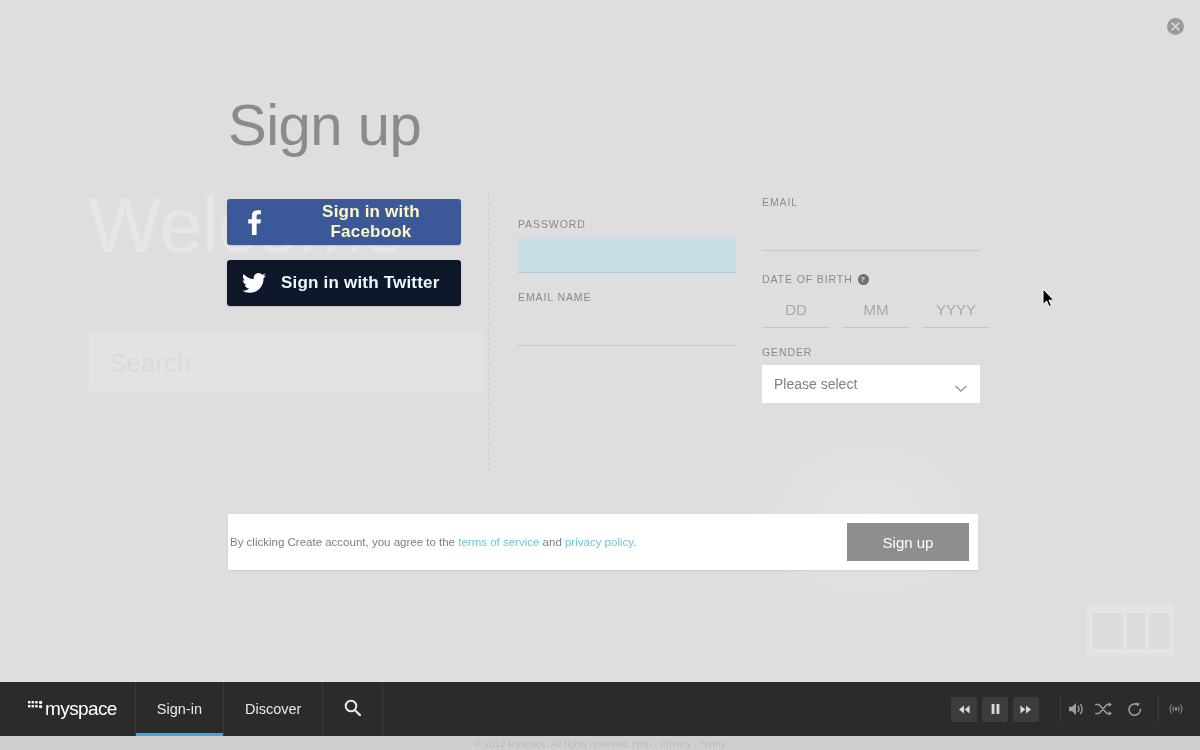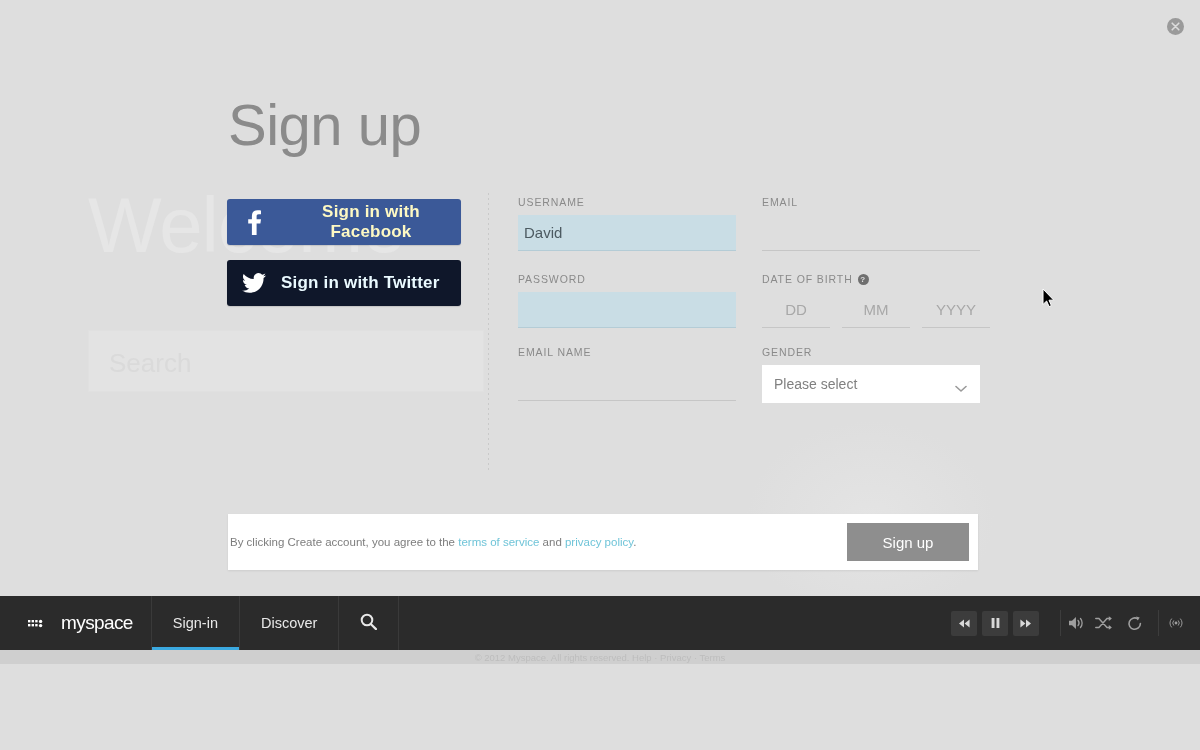--- a/index.html
+++ b/index.html
@@ -1,21 +1,21 @@
 <!DOCTYPE html>
 <html><head>
 <meta charset="utf-8">
 <style>
   * { margin:0; padding:0; box-sizing:border-box; }
   html,body {
     width:1200px; height:750px; overflow:hidden;
     font-family:"Liberation Sans", sans-serif;
     background:#dedede;
   }
-  #root { position:relative; width:1200px; height:664px; background:#dedede; }
+  #root { position:relative; width:1200px; height:750px; background:#dedede; }
 
   
   .bg-layer { position:absolute; inset:0; overflow:hidden; }
   .bg-welcome {
     position:absolute; left:88px; top:186px;
     font-size:78px; font-weight:300; color:#e6e6e6; letter-spacing:-1px;
     white-space:nowrap; line-height:1;
   }
   .bg-search {
     position:absolute; left:88px; top:330px; width:396px; height:62px;
@@ -148,21 +148,21 @@
   .nav-item {
     display:flex; align-items:center; padding:0 21px; color:#e8e8e8;
     font-size:14.5px; cursor:pointer; position:relative;
     border-right:1px solid #3a3a3a;
   }
   .nav-item.logo { padding:0 18px 0 28px; border-right:1px solid #3a3a3a; }
   .nav-item.active::after {
     content:""; position:absolute; left:0; right:0; bottom:0;
     height:3px; background:#3ba9e0;
   }
-  .ms-logo { display:flex; align-items:center; gap:16px; }
+  .ms-logo { display:flex; align-items:flex-start; gap:0; }
   .dotgrid { display:block; }
   .ms-word { font-size:19px; color:#fff; letter-spacing:-.6px; }
 
   .nav-spacer { flex:1; }
 
   .player { display:flex; align-items:center; gap:0; padding-right:10px; }
   .pbtn {
     width:26px; height:25px; background:#3c3c3c; border:0; margin-right:5px;
     display:flex; align-items:center; justify-content:center; cursor:pointer;
     border-radius:2px;
@@ -232,24 +232,20 @@
           <path fill="#ffffff" d="M24 2.4c-.9.4-1.85.67-2.85.79 1.02-.61 1.8-1.58 2.17-2.74-.96.57-2.02.98-3.15 1.2A4.94 4.94 0 0016.6 0c-2.73 0-4.94 2.23-4.94 4.97 0 .39.04.77.13 1.13C7.6 5.9 4.03 3.96 1.64.99A5 5 0 00.97 3.5c0 1.72.87 3.24 2.2 4.13a4.9 4.9 0 01-2.24-.62v.06c0 2.41 1.7 4.42 3.96 4.88a4.9 4.9 0 01-2.23.08c.63 1.97 2.45 3.41 4.6 3.45A9.9 9.9 0 010 17.6 13.95 13.95 0 007.55 19.8c9.05 0 14-7.56 14-14.11 0-.21 0-.43-.015-.64A10 10 0 0024 2.4z"></path>
         </svg>
       </span>
       <span class="lbl">Sign in with Twitter</span>
     </button>
   </div>
 
   <div class="v-divider"></div>
 
   <div class="col-a">
-    <div class="fld">
-      <div class="fld-label">USERNAME</div>
-      <input class="inp autofill" type="text" value="David" style="">
-    </div>
     <div class="sp20"></div>
     <div class="fld">
       <div class="fld-label">PASSWORD</div>
       <input class="inp autofill" type="password" value="" style="">
     </div>
     <div class="sp14"></div>
     <div class="fld">
       <div class="fld-label">EMAIL NAME</div>
       <input class="inp" type="text" value="" style="">
     </div>

